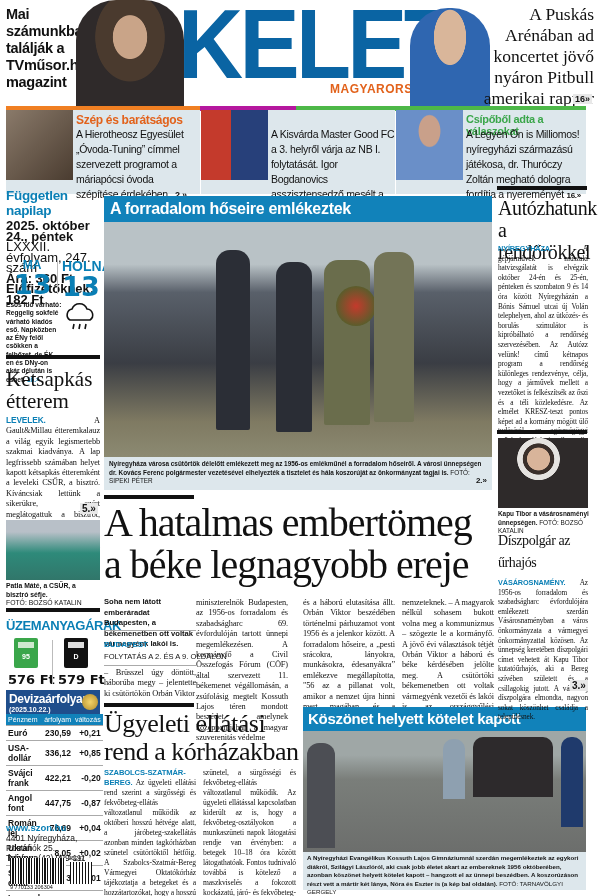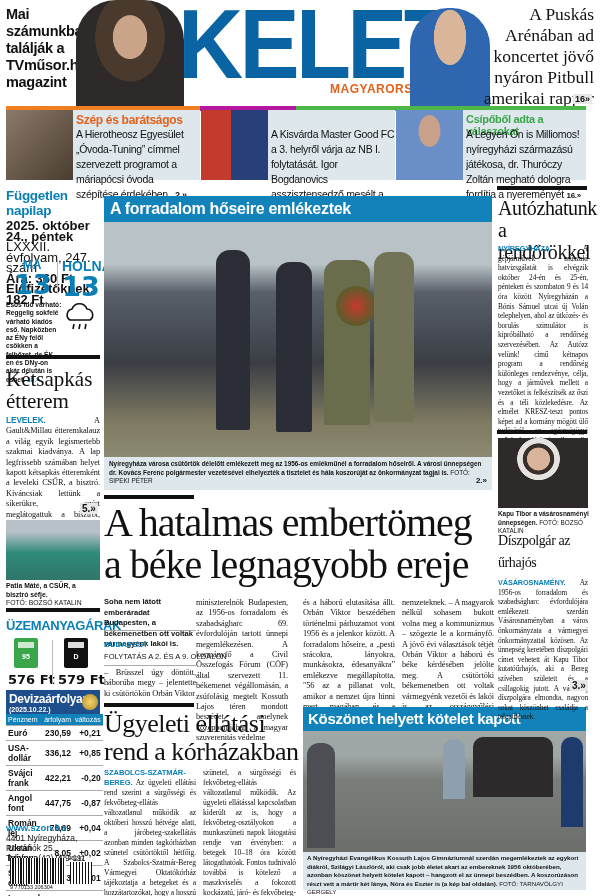--- a/index.html
+++ b/index.html
@@ -7,21 +7,21 @@
 .abs{position:absolute}
 .serif{font-family:"Liberation Serif","DejaVu Serif",serif}
 
 .mast-left{left:6px;top:6px;width:80px;font-weight:bold;font-size:14.5px;line-height:17px;letter-spacing:-0.3px}
 .photo{background:linear-gradient(160deg,#7b6c60,#3f3832 60%,#2a2622)}
 .logo{left:178px;top:-4px;font-weight:900;font-size:98px;letter-spacing:-4px;color:#0a64a3;font-family:"Liberation Sans",sans-serif;transform:scaleX(0.92);transform-origin:left;line-height:96px}
 .logo-sub{left:330px;top:82px;font-size:12px;color:#e2621b;font-weight:bold;letter-spacing:0.5px}
 .mast-right{right:6px;top:4px;width:120px;text-align:right;font-size:17.5px;line-height:21px}
 .pageref{font-size:9px;font-weight:bold;background:#e8e8e8;padding:0 2px}
 
-.teaser{top:110px;height:70px;background:#dde7ec}
+.teaser{top:110px;height:84px;background:#dde7ec}
 .teaser .img{position:absolute;left:0;top:0;width:67px;height:70px}
 .teaser .t{position:absolute;left:70px;top:3px;font-weight:bold;font-size:12px;letter-spacing:-0.3px}
 .teaser .b{position:absolute;left:70px;top:17px;font-size:10.5px;line-height:15px;letter-spacing:-0.3px}
 .bar{top:106px;height:5px}
 
 .lc{left:6px;width:94px}
 .h-blue{color:#0a7fb5;font-weight:bold}
 .small{font-size:13px;line-height:10.5px}
 .rule{height:4px;background:#111}
 .body9{font-family:"Liberation Serif",serif;font-size:8.3px;line-height:10.4px;text-align:justify;letter-spacing:-0.1px}

